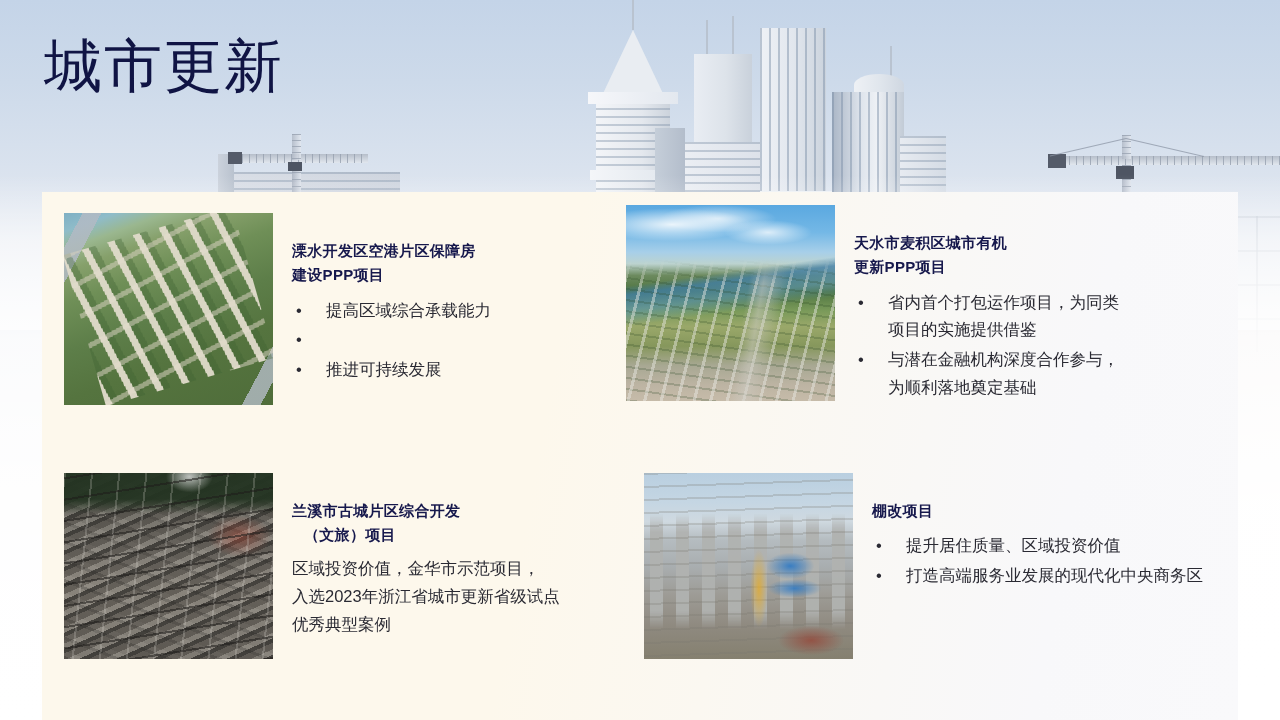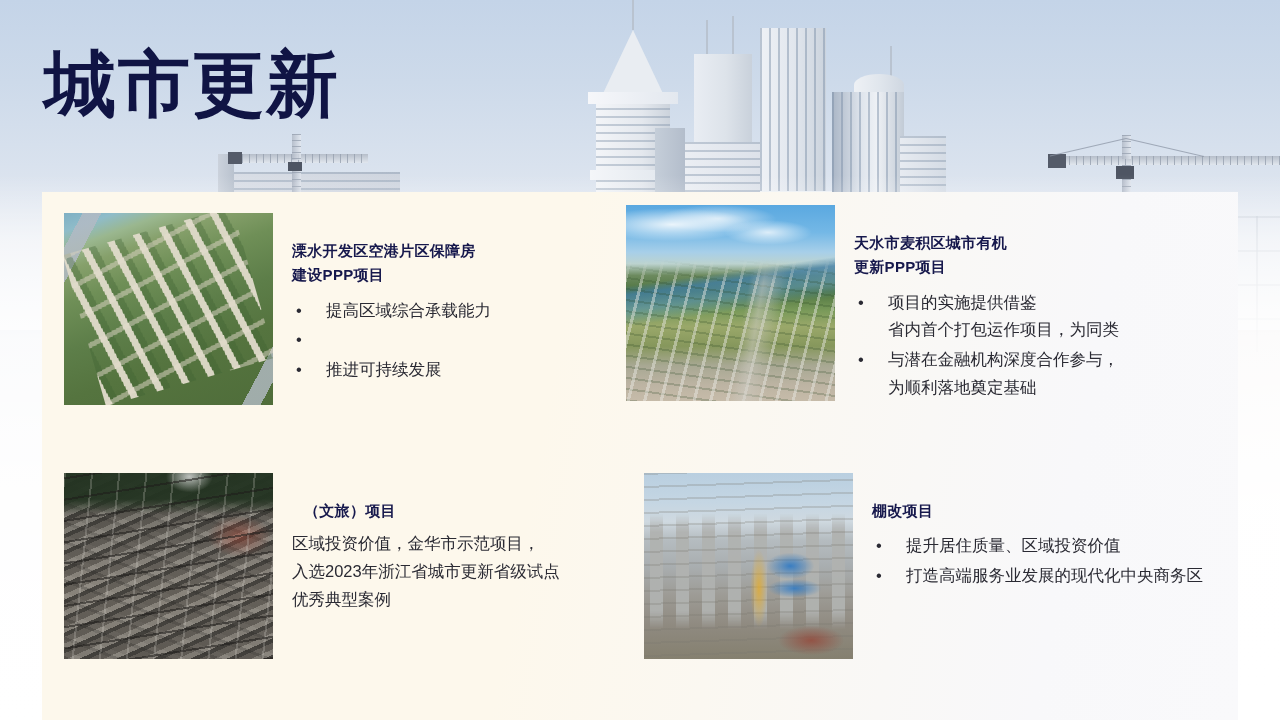--- a/index.html
+++ b/index.html
@@ -103,23 +103,23 @@
   }
   .lowrise-ghost {
     position:absolute; opacity:.22;
     background-image:
       repeating-linear-gradient(90deg, rgba(110,124,145,.6) 0 2px, rgba(0,0,0,0) 2px 26px),
       repeating-linear-gradient(180deg, rgba(110,124,145,.55) 0 2px, rgba(0,0,0,0) 2px 22px);
   }
 
   
   .page-title {
-    position: absolute; left: 44px; top: 46px;
-    font-size: 72px; line-height: 1.05;
-    font-weight: 700;
+    position: absolute; left: 44px; top: 36px;
+    font-size: 58px; line-height: 1.05;
+    font-weight: 400;
     letter-spacing: 2px;
     color: #101444;
     font-family: "DejaVu Serif", "Liberation Serif", serif;
     white-space: nowrap;
   }
 
   
   .panel {
     position: absolute; left: 42px; top: 192px;
     width: 1196px; height: 528px;
@@ -392,39 +392,40 @@
         <div class="card-thumb thumb-river"></div>
         <div class="card-body">
           <div class="card-title">
             <span>天水市麦积区城市有机</span>
             <span>更新PPP项目</span>
           </div>
           <div class="bullets">
             <div class="bullet">
               <span class="dot">•</span>
               <span class="btext">
+                <span>省内首个打包运作项目，为同类</span>
                 <span style="display:block">项目的实施提供借鉴</span>
-                <span>省内首个打包运作项目，为同类</span>
               </span>
             </div>
             <div class="bullet">
               <span class="dot">•</span>
               <span class="btext">
                 <span>与潜在金融机构深度合作参与，</span>
                 <span style="display:block">为顺利落地奠定基础</span>
               </span>
             </div>
           </div>
         </div>
       </div>
 
       <div class="card" id="card-3">
         <div class="card-thumb thumb-oldtown"></div>
         <div class="card-body">
           <div class="card-title">
+            <span>兰溪市古城片区综合开发</span>
             <span style="padding-left:12px">（文旅）项目</span>
           </div>
           <div class="para">
             <span>区域投资价值，金华市示范项目，</span>
             <span>入选2023年浙江省城市更新省级试点</span>
             <span>优秀典型案例</span>
           </div>
         </div>
       </div>
 

